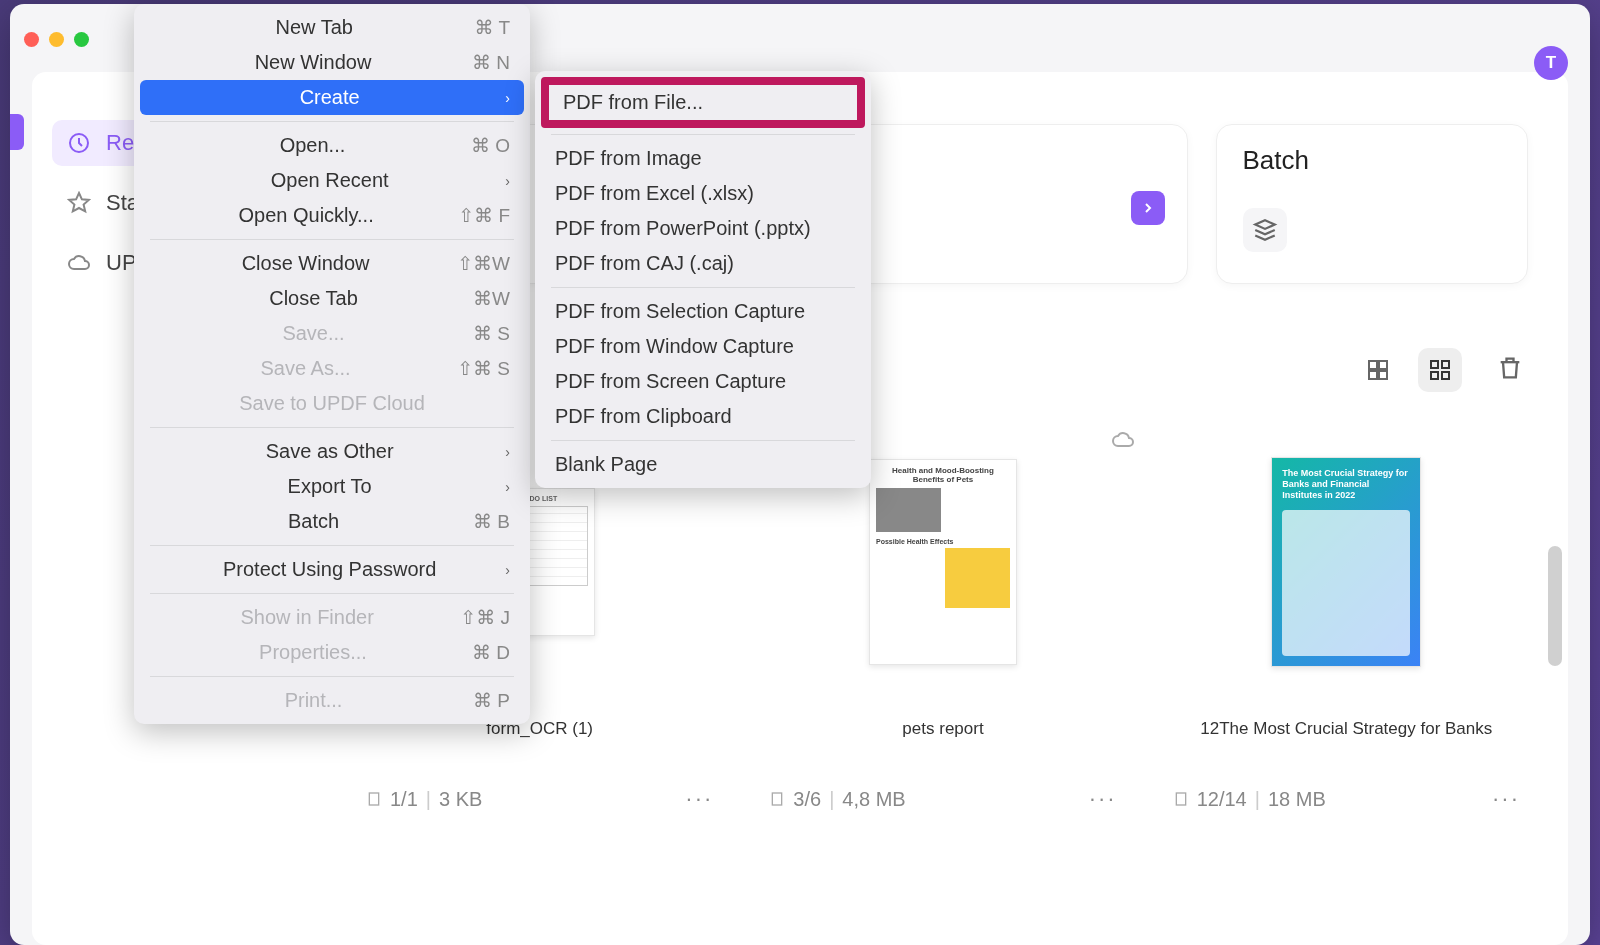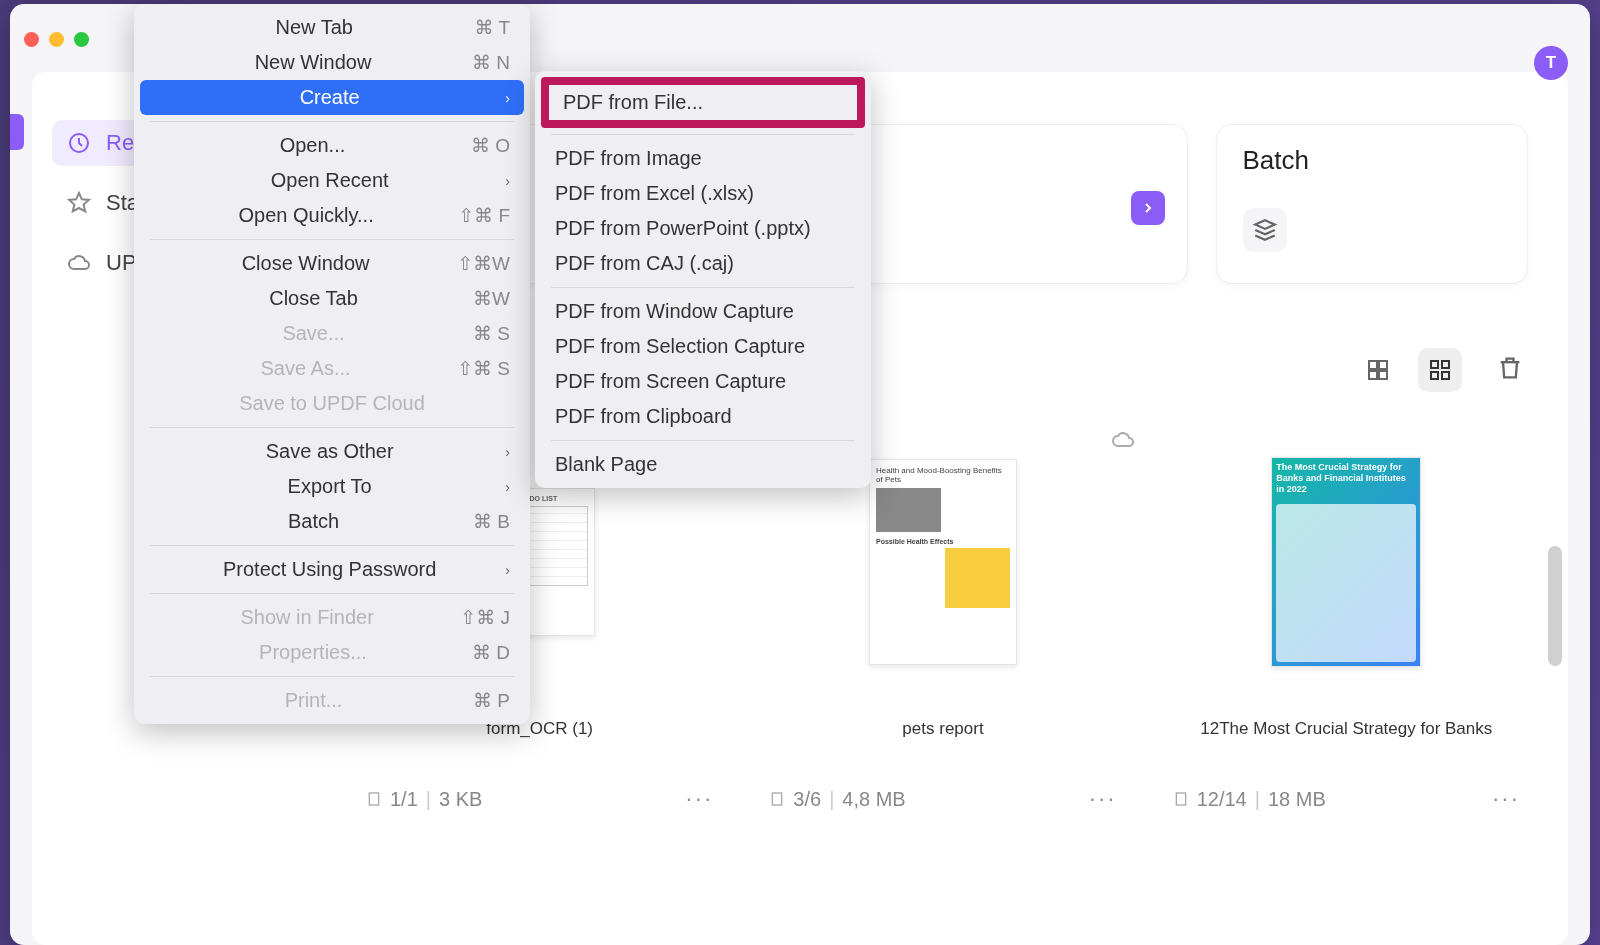--- a/index.html
+++ b/index.html
@@ -211,21 +211,21 @@
   height: 148px;
   background: #fff;
   border: 1px solid #e5e5e5;
   box-shadow: 0 2px 6px rgba(0,0,0,0.1);
 }
 .thumb-inner.wide { width: 148px; height: 206px; }
 .thumb-inner.teal {
   background: linear-gradient(135deg, #14b8a6 0%, #3b82f6 100%);
   width: 150px;
   height: 210px;
-  padding: 4px;
+  padding: 10px;
   color: #fff;
   font-size: 9px;
   display: flex;
   flex-direction: column;
 }
 .cloud-icon-corner {
   position: absolute;
   top: -10px;
   right: -10px;
   color: #aaa;
@@ -443,21 +443,21 @@
         </div>
 
         <div class="file-card">
           <div class="thumb">
             <span class="cloud-icon-corner">
               <svg width="24" height="24" viewBox="0 0 24 24" fill="none" stroke="#aaa" stroke-width="2">
                   <path d="M7 18a5 5 0 010-10 6 6 0 0111 2 4 4 0 010 8H7z"></path>
                 </svg>
             </span>
             <div class="thumb-inner wide" style="padding:6px;font-size:7px;color:#444;">
-              <div style="font-weight:normal;margin-bottom:4px;font-size:8px;">Health and Mood-Boosting Benefits of Pets</div>
+              <div style="font-weight:bold;text-align:center;margin-bottom:4px;font-size:8px;">Health and Mood-Boosting Benefits of Pets</div>
               <div style="display:flex;gap:4px;margin-bottom:6px;">
                 <div style="flex:1;height:44px;background:#888;"></div>
                 <div style="flex:1;height:4px;"></div>
               </div>
               <div style="font-weight:bold;margin-bottom:3px;">Possible Health Effects</div>
               <div style="display:flex;gap:4px;">
                 <div style="flex:1;height:4px;"></div>
                 <div style="flex:1;height:60px;background:#f7cc3f;"></div>
               </div>
             </div>
@@ -594,26 +594,26 @@
       <span class="mi-label">PDF from Excel (.xlsx)</span>
     </div>
     <div class="menu-item">
       <span class="mi-label">PDF from PowerPoint (.pptx)</span>
     </div>
     <div class="menu-item">
       <span class="mi-label">PDF from CAJ (.caj)</span>
     </div>
     <div class="menu-sep"></div>
     <div class="menu-item">
+      <span class="mi-label">PDF from Selection Capture</span>
+    </div>
+    <div class="menu-item">
       <span class="mi-label">PDF from Window Capture</span>
     </div>
     <div class="menu-item">
-      <span class="mi-label">PDF from Selection Capture</span>
-    </div>
-    <div class="menu-item">
       <span class="mi-label">PDF from Screen Capture</span>
     </div>
     <div class="menu-item">
       <span class="mi-label">PDF from Clipboard</span>
     </div>
     <div class="menu-sep"></div>
     <div class="menu-item">
       <span class="mi-label">Blank Page</span>
     </div>
   </div>

